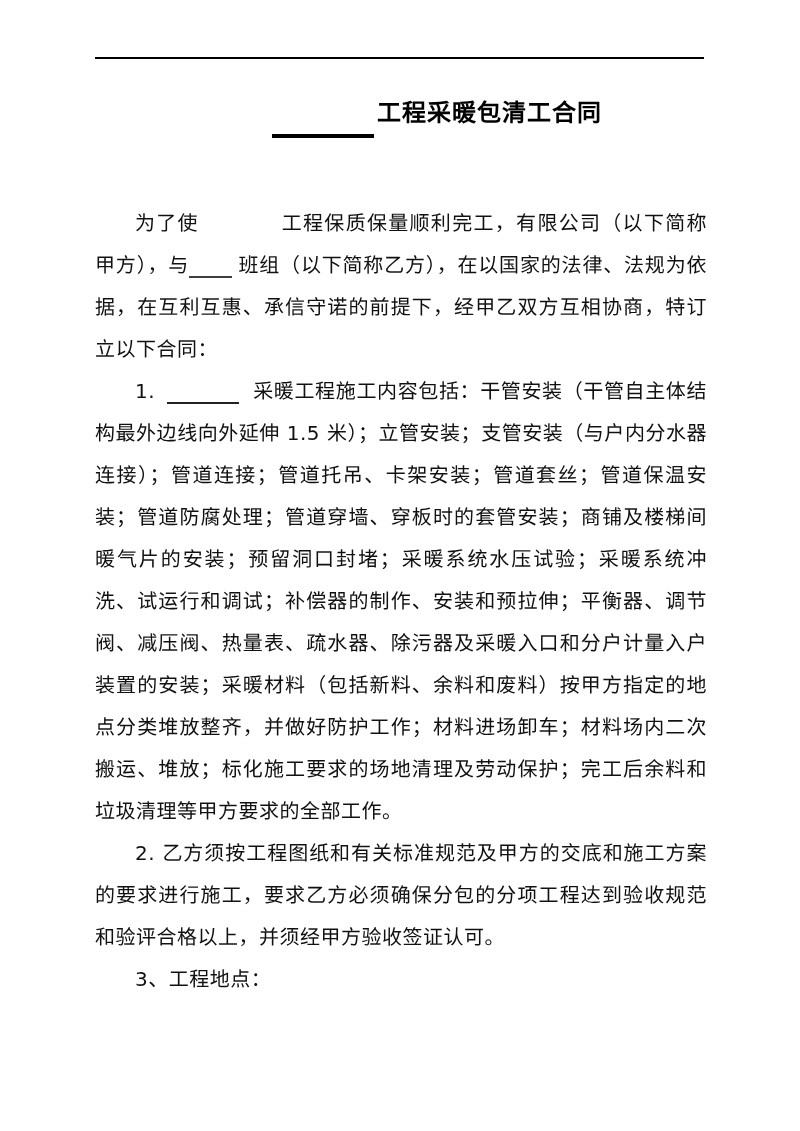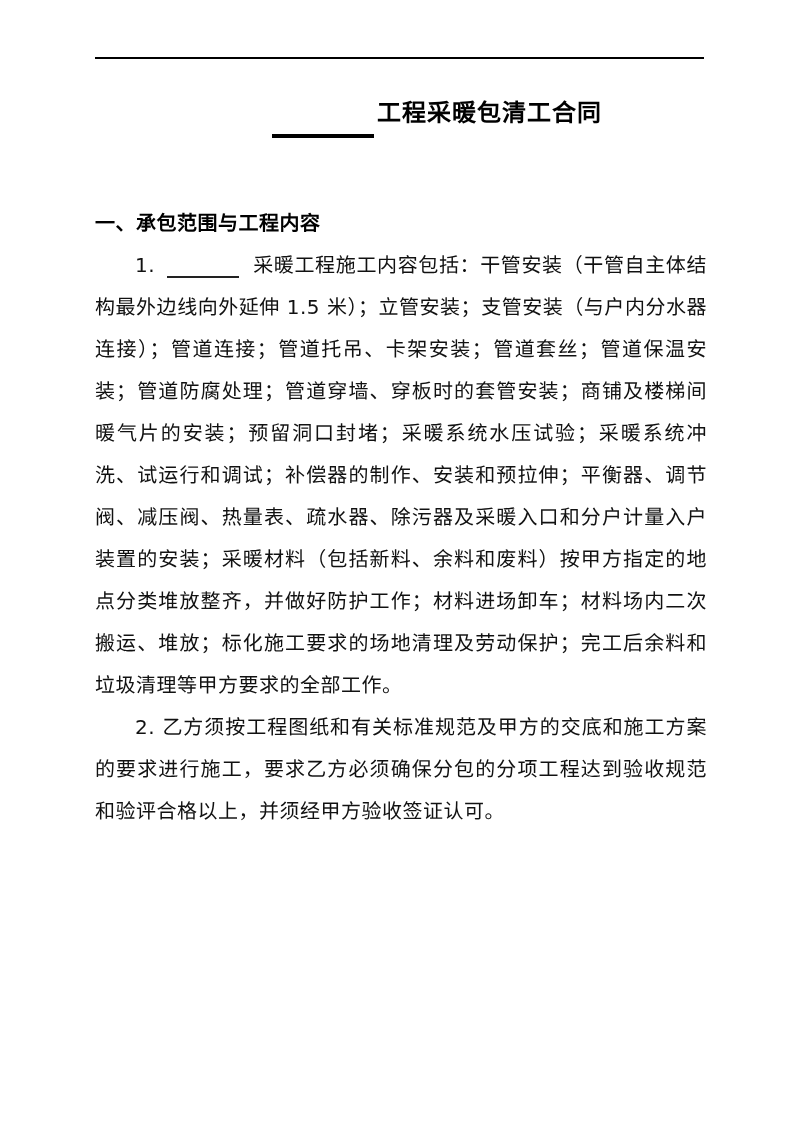--- a/index.html
+++ b/index.html
@@ -49,22 +49,23 @@
 <body>
 
 <div class="header-rule"></div>
 
 <div class="title-line">
   <span class="title-blank"></span><span class="title-text">工程采暖包清工合同</span>
 </div>
 
 <div class="content">
 
+  <p class="para"><span>为了使</span><span class="gap"></span><span>工程保质保量顺利完工，有限公司（以下简称甲方），与</span><span class="u-blank party"></span><span>班组（以下简称乙方），在以国家的法律、法规为依据，在互利互惠、承信守诺的前提下，经甲乙双方互相协商，特订立以下合同：</span></p>
 
-  <p class="heading">一、承包范围与工程内容</p>
 
   <p class="para"><span class="num">1.</span><span class="u-blank item1"></span><span>采暖工程施工内容包括：干管安装（干管自主体结构最外边线向外延伸 1.5 米）；立管安装；支管安装（与户内分水器连接）；管道连接；管道托吊、卡架安装；管道套丝；管道保温安装；管道防腐处理；管道穿墙、穿板时的套管安装；商铺及楼梯间暖气片的安装；预留洞口封堵；采暖系统水压试验；采暖系统冲洗、试运行和调试；补偿器的制作、安装和预拉伸；平衡器、调节阀、减压阀、热量表、疏水器、除污器及采暖入口和分户计量入户装置的安装；采暖材料（包括新料、余料和废料）按甲方指定的地点分类堆放整齐，并做好防护工作；材料进场卸车；材料场内二次搬运、堆放；标化施工要求的场地清理及劳动保护；完工后余料和垃圾清理等甲方要求的全部工作。</span></p>
 
   <p class="para">2. 乙方须按工程图纸和有关标准规范及甲方的交底和施工方案的要求进行施工，要求乙方必须确保分包的分项工程达到验收规范和验评合格以上，并须经甲方验收签证认可。</p>
 
+  <p class="para">3、工程地点：</p>
 
 
 </div>
 
 </body></html>

